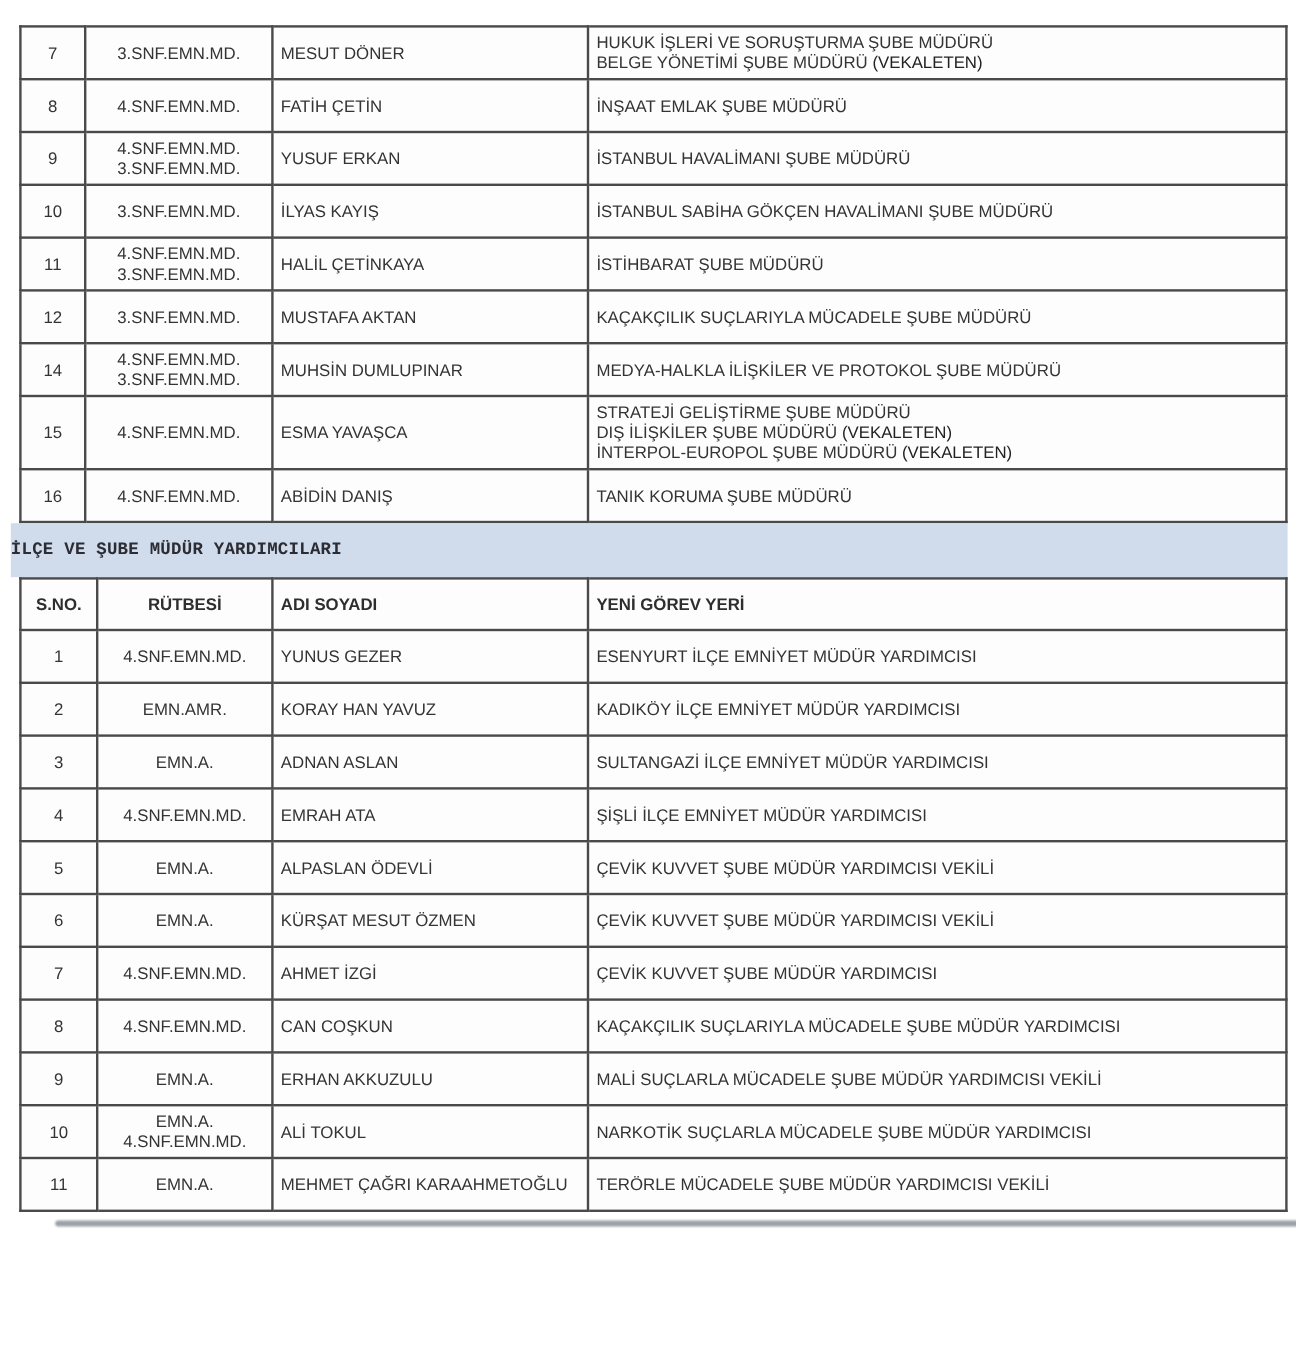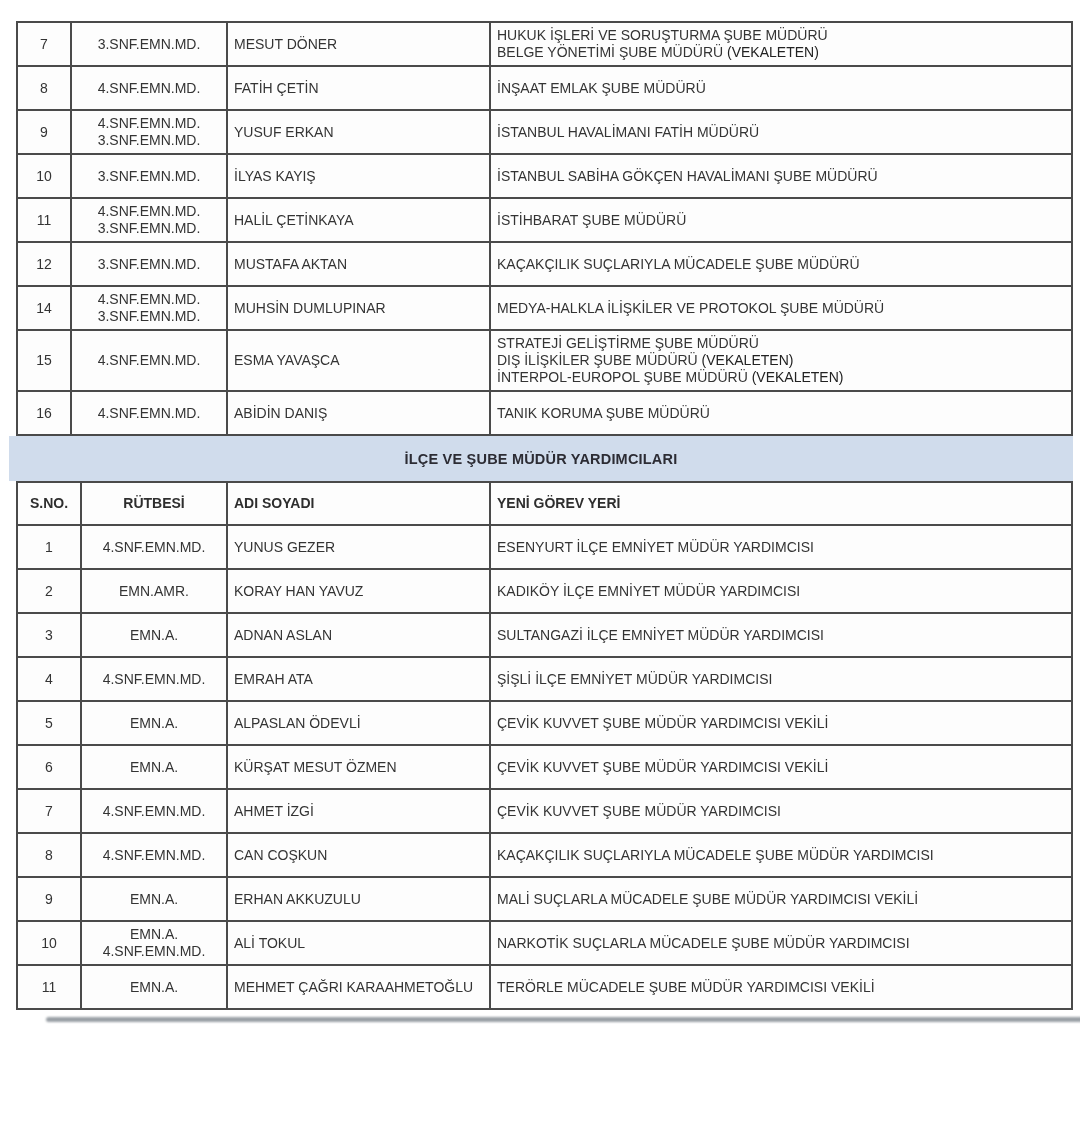--- a/index.html
+++ b/index.html
@@ -48,25 +48,26 @@
   
   #lower-table col.w-no   { width: 64px; }
   #lower-table col.w-rank { width: 146px; }
   #lower-table col.w-name { width: 263px; }
   .band {
     margin-left: -7px;
     width: 1064px;
     height: 45px;
     display: flex;
     align-items: center;
-    justify-content: center;
+    justify-content: flex-start;
     font-weight: bold;
     font-size: 14.5px;
     letter-spacing: 0.2px;
     color: #2c2c34;
+    font-family: Liberation Mono, monospace;
   }
   .edge-bar {
     margin: 7px 0 0 30px;
     width: 1050px;
     height: 5px;
     border-radius: 3px;
     filter: blur(1px);
   }
 </style>
 </head>
@@ -104,21 +105,21 @@
           </td>
   </tr>
         <tr>
     <td class="c-no">9</td>
     <td class="c-rank">
             <div>4.SNF.EMN.MD.</div>
             <div>3.SNF.EMN.MD.</div>
           </td>
     <td class="c-name">YUSUF ERKAN</td>
     <td class="c-duty">
-            <div><span>İSTANBUL HAVALİMANI FATİH MÜDÜRÜ</span></div>
+            <div><span>İSTANBUL HAVALİMANI ŞUBE MÜDÜRÜ</span></div>
           </td>
   </tr>
         <tr>
     <td class="c-no">10</td>
     <td class="c-rank">
             <div>3.SNF.EMN.MD.</div>
           </td>
     <td class="c-name">İLYAS KAYIŞ</td>
     <td class="c-duty">
             <div><span>İSTANBUL SABİHA GÖKÇEN HAVALİMANI ŞUBE MÜDÜRÜ</span></div>

